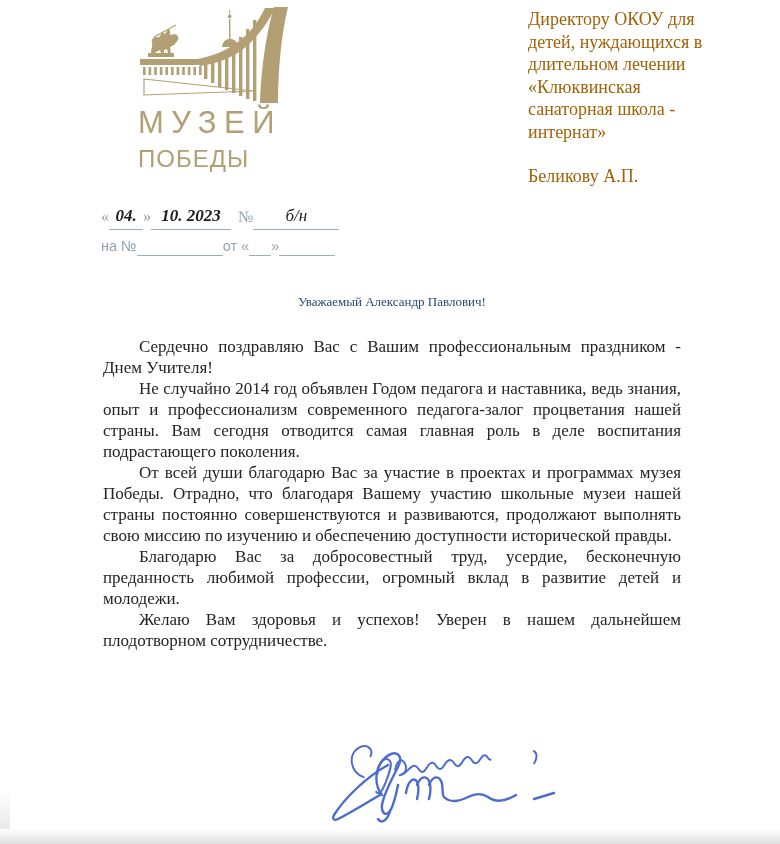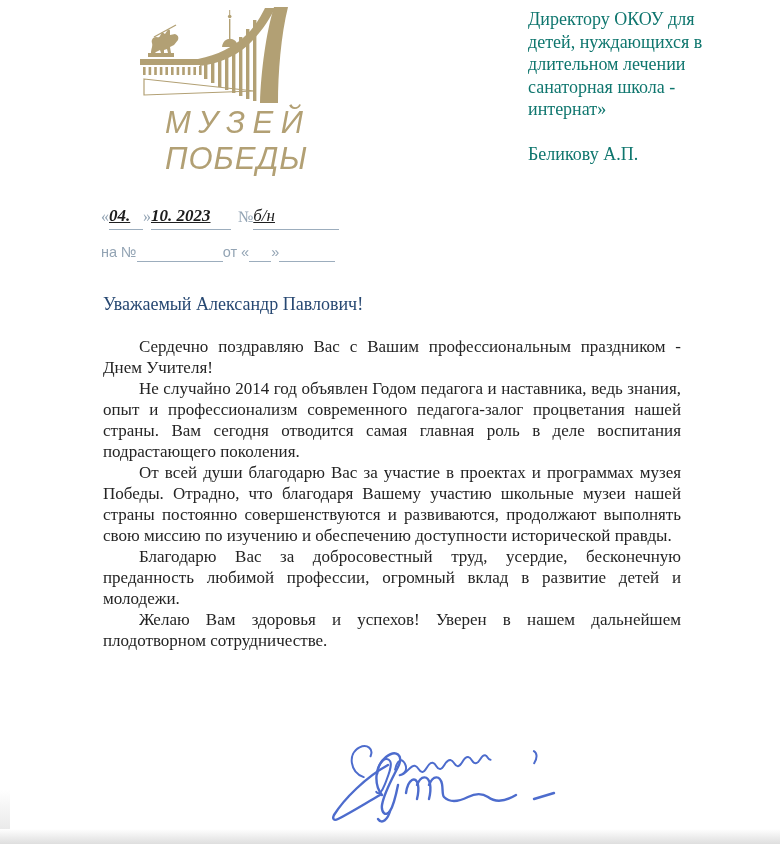--- a/index.html
+++ b/index.html
@@ -9,49 +9,49 @@
     font-family:"Liberation Serif", serif;
     color:#1f1f1f;
     position:relative;
     overflow:hidden;
   }
   .page { position:absolute; inset:0; }
 
   
   .logo { position:absolute; left:138px; top:5px; width:170px; }
   .logo svg { display:block; }
-  .logo-text { margin-left:27px; margin-top:-1px; color:#b2a074;
-               font-family:"Liberation Sans", sans-serif;font-style:italic; }
+  .logo-text { margin-left:0; margin-top:-1px; color:#b2a074;
+               font-family:"Liberation Sans", sans-serif; }
   .logo-line1 { font-size:31px; letter-spacing:7.5px; line-height:37px; white-space:nowrap; }
-  .logo-line2 { font-size:31px; letter-spacing:1px;  line-height:35px; white-space:nowrap; }
+  .logo-line2 { font-size:24px; letter-spacing:1px;  line-height:35px; white-space:nowrap; }
 
   
   .recipient { position:absolute; left:528px; top:8px; width:215px;
-               font-size:18px; line-height:22.5px; color:#0f766e; }
+               font-size:18px; line-height:22.5px; color:#a16207; }
   .recipient-name { margin-top:22px; }
 
   
   .refblock { position:absolute; left:101px; top:203px; }
   .ref-line1 { font-size:17px; height:27px; white-space:nowrap; }
   .ref-line1 .glyph { color:#93a4b4; font-size:16px; line-height:26px; vertical-align:bottom; display:inline-block; }
-  .seg { display:inline-block; vertical-align:bottom; 
-         border-bottom:1.4px solid #9cadbd;text-decoration:underline; }
+  .seg { display:inline-block; vertical-align:bottom; text-align:center;
+         border-bottom:1.4px solid #9cadbd; }
   .seg1 { height:26px; line-height:26px; }
   .val  { font-style:italic; font-weight:bold; color:#1c1c1c; }
   .val-light { font-style:italic; color:#1c1c1c; }
   .w-day{ width:34px; } .w-month{ width:80px; } .w-no{ width:86px; }
-  .ref-line2 { margin-top:11px; font-family:"Liberation Sans", sans-serif;
+  .ref-line2 { margin-top:5px; font-family:"Liberation Sans", sans-serif;
                font-size:14.5px; color:#93a4b4; height:21px; white-space:nowrap; }
   .ref-line2 .seg { height:20px; line-height:20px; }
   .ref-line2 .lbl { display:inline-block; line-height:20px; vertical-align:bottom; }
   .w-a{ width:86px; } .w-b{ width:22px; } .w-c{ width:56px; }
 
   
   .salutation { position:absolute; left:103px; top:294px; width:578px;
-                text-align:left; color:#274872; font-size:18px; }
+                text-align:center; color:#274872; font-size:13px; }
   .body-text { position:absolute; left:103px; top:336px; width:578px;
                font-size:17px; line-height:21px; text-align:justify; color:#242424; }
   .body-text p { margin:0; text-indent:36px; }
 
   
   .sig-row { position:absolute; left:103px; top:787px; width:619px;
              display:flex; justify-content:space-between; font-size:17.5px; color:#1c1c1c; }
   .sig-ink { position:absolute; left:330px; top:725px; width:242px; height:108px; }
 
   
@@ -111,20 +111,21 @@
     <div class="logo-text">
       <div class="logo-line1">МУЗЕЙ</div>
       <div class="logo-line2">ПОБЕДЫ</div>
     </div>
   </div>
 
   <div class="recipient">
     <div>Директору ОКОУ для</div>
     <div>детей, нуждающихся в</div>
     <div>длительном лечении</div>
+    <div>«Клюквинская</div>
     <div>санаторная школа -</div>
     <div>интернат»</div>
     <div class="recipient-name">Беликову А.П.</div>
   </div>
 
   <div class="refblock">
     <div class="ref-line1">
       <span class="glyph">«</span><span class="seg seg1 w-day"><span class="val">04.</span></span><span class="glyph">»</span><span class="seg seg1 w-month"><span class="val">10. 2023</span></span><span class="glyph" style="margin-left:7px;">№</span><span class="seg seg1 w-no"><span class="val-light">б/н</span></span>
     </div>
     <div class="ref-line2">

